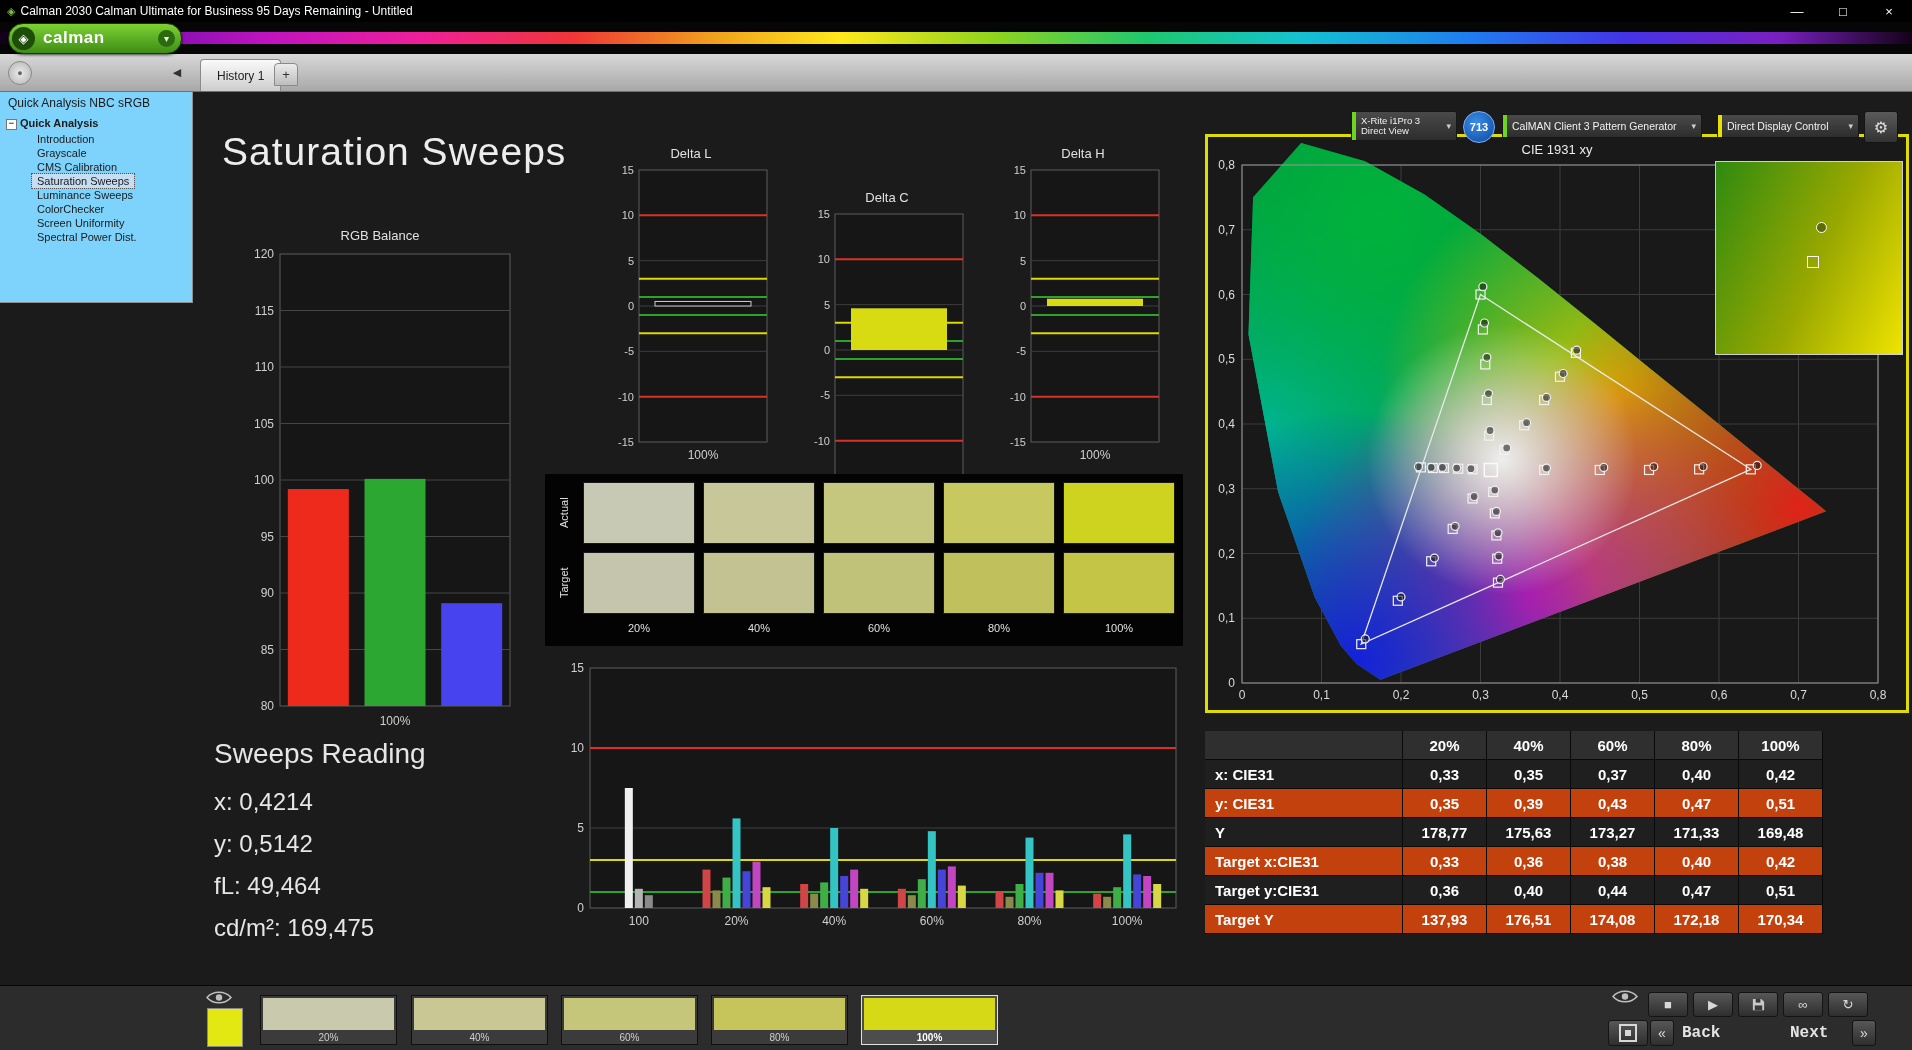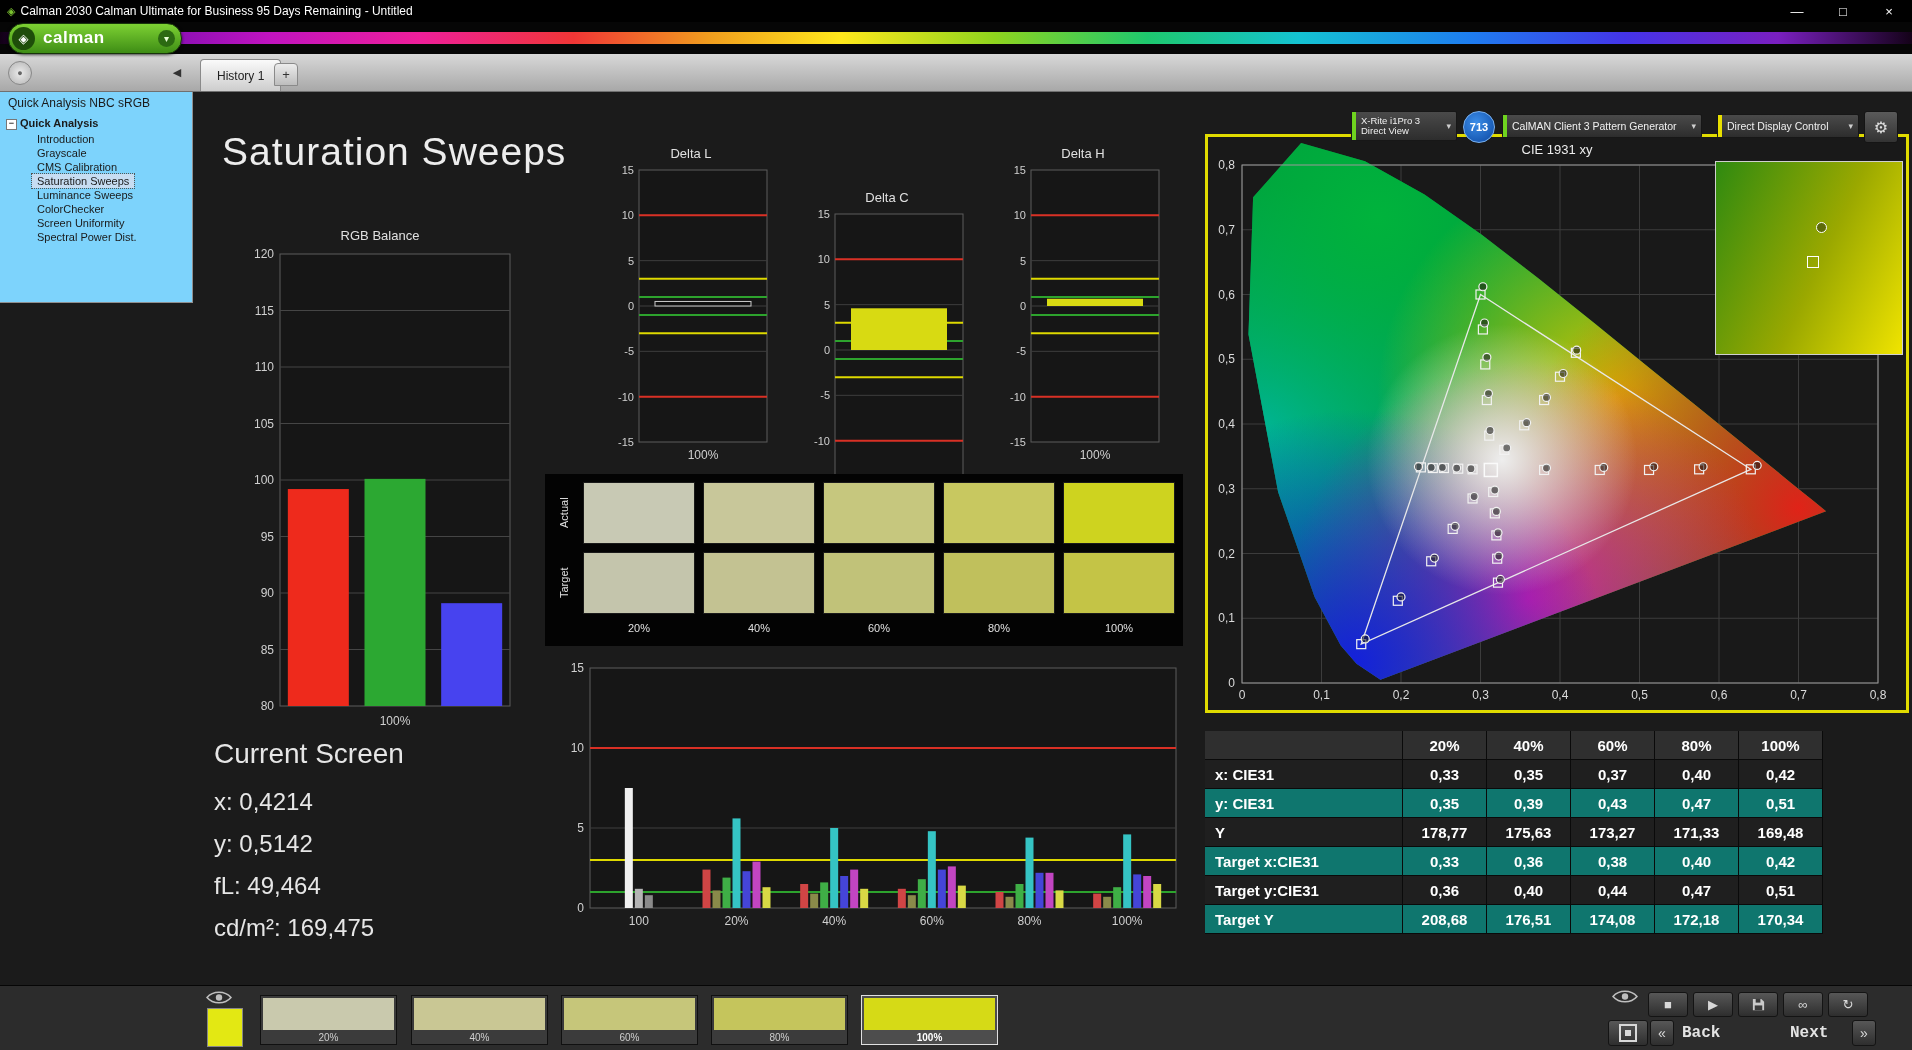--- a/index.html
+++ b/index.html
@@ -99,21 +99,21 @@
   .inset-circle{position:absolute;left:54%;top:31%;width:9px;height:9px;border:1.5px solid #fff;
     border-radius:50%;background:rgba(20,20,20,.4);}
   .inset-square{position:absolute;left:49%;top:49%;width:10px;height:10px;border:1.5px solid #fff;}
 
   .sat-table{position:absolute;left:1205px;top:731px;width:618px;display:grid;
     grid-template-columns:198px repeat(5,84px);}
   .st-cell{height:29px;display:flex;align-items:center;justify-content:center;font-size:15px;font-weight:bold;
     color:#fff;border-right:1px solid #0a0a0a;border-bottom:1px solid #0a0a0a;box-sizing:border-box;}
   .st-label{justify-content:flex-start;padding-left:10px;}
   .row-dark{background:#1f1f1f;}
-  .row-light{background:#0f766e;}
+  .row-light{background:#c2410c;}
   .row-head{background:#2f2f2f;}
 
   
   .bottombar{position:absolute;left:0;top:985px;width:100%;height:65px;background:#2c2c2c;
     border-top:1px solid #060606;}
   .eye1{position:absolute;left:206px;top:4px;}
   .eye2{position:absolute;left:1612px;top:3px;}
   .pattern-swatch{position:absolute;left:207px;top:22px;width:34px;height:37px;border:1px solid #888;}
   .level-btn{position:absolute;top:9px;width:137px;height:50px;background:#3b3b3b;border:1px solid #101010;
     box-sizing:border-box;}
@@ -389,21 +389,21 @@
           <rect x="553.1666666666666" y="227.2" width="8" height="20.80000000000001" fill="#3fae46"></rect>
           <rect x="563.1666666666666" y="174.4" width="8" height="73.6" fill="#35c4c4"></rect>
           <rect x="573.1666666666666" y="214.4" width="8" height="33.599999999999994" fill="#4545d8"></rect>
           <rect x="583.1666666666666" y="216" width="8" height="32" fill="#c245c2"></rect>
           <rect x="593.1666666666666" y="224" width="8" height="24" fill="#d8d845"></rect>
           <text x="567.1666666666666" y="265" fill="#d0d0d0" font-size="12" text-anchor="middle">100%</text>
         </svg></div>
   </div>
 
   <div class="current-reading">
-    <div class="cr-title">Current Screen</div>
+    <div class="cr-title">Sweeps Reading</div>
     <div class="cr-line">x: 0,4214</div>
     <div class="cr-line">y: 0,5142</div>
     <div class="cr-line">fL: 49,464</div>
     <div class="cr-line">cd/m²: 169,475</div>
   </div>
 
   <div class="cie-panel">
     <svg width="698" height="573">
         <defs>
           <clipPath id="hsClip">
@@ -586,21 +586,21 @@
       <div class="st-cell row-light">0,38</div>
       <div class="st-cell row-light">0,40</div>
       <div class="st-cell row-light">0,42</div>
       <div class="st-cell st-label row-dark">Target y:CIE31</div>
       <div class="st-cell row-dark">0,36</div>
       <div class="st-cell row-dark">0,40</div>
       <div class="st-cell row-dark">0,44</div>
       <div class="st-cell row-dark">0,47</div>
       <div class="st-cell row-dark">0,51</div>
       <div class="st-cell st-label row-light">Target Y</div>
-      <div class="st-cell row-light">208,68</div>
+      <div class="st-cell row-light">137,93</div>
       <div class="st-cell row-light">176,51</div>
       <div class="st-cell row-light">174,08</div>
       <div class="st-cell row-light">172,18</div>
       <div class="st-cell row-light">170,34</div>
     </div>
 
   <div class="bottombar" id="bottombar">
     <svg class="eye1" width="26" height="15" viewBox="0 0 26 15">
       <path d="M1 7.5 C7 0.5, 19 0.5, 25 7.5 C19 14.5, 7 14.5, 1 7.5 Z" fill="none" stroke="#bfbfbf" stroke-width="1.5"></path>
       <circle cx="13" cy="7.5" r="3.2" fill="#bfbfbf"></circle>

